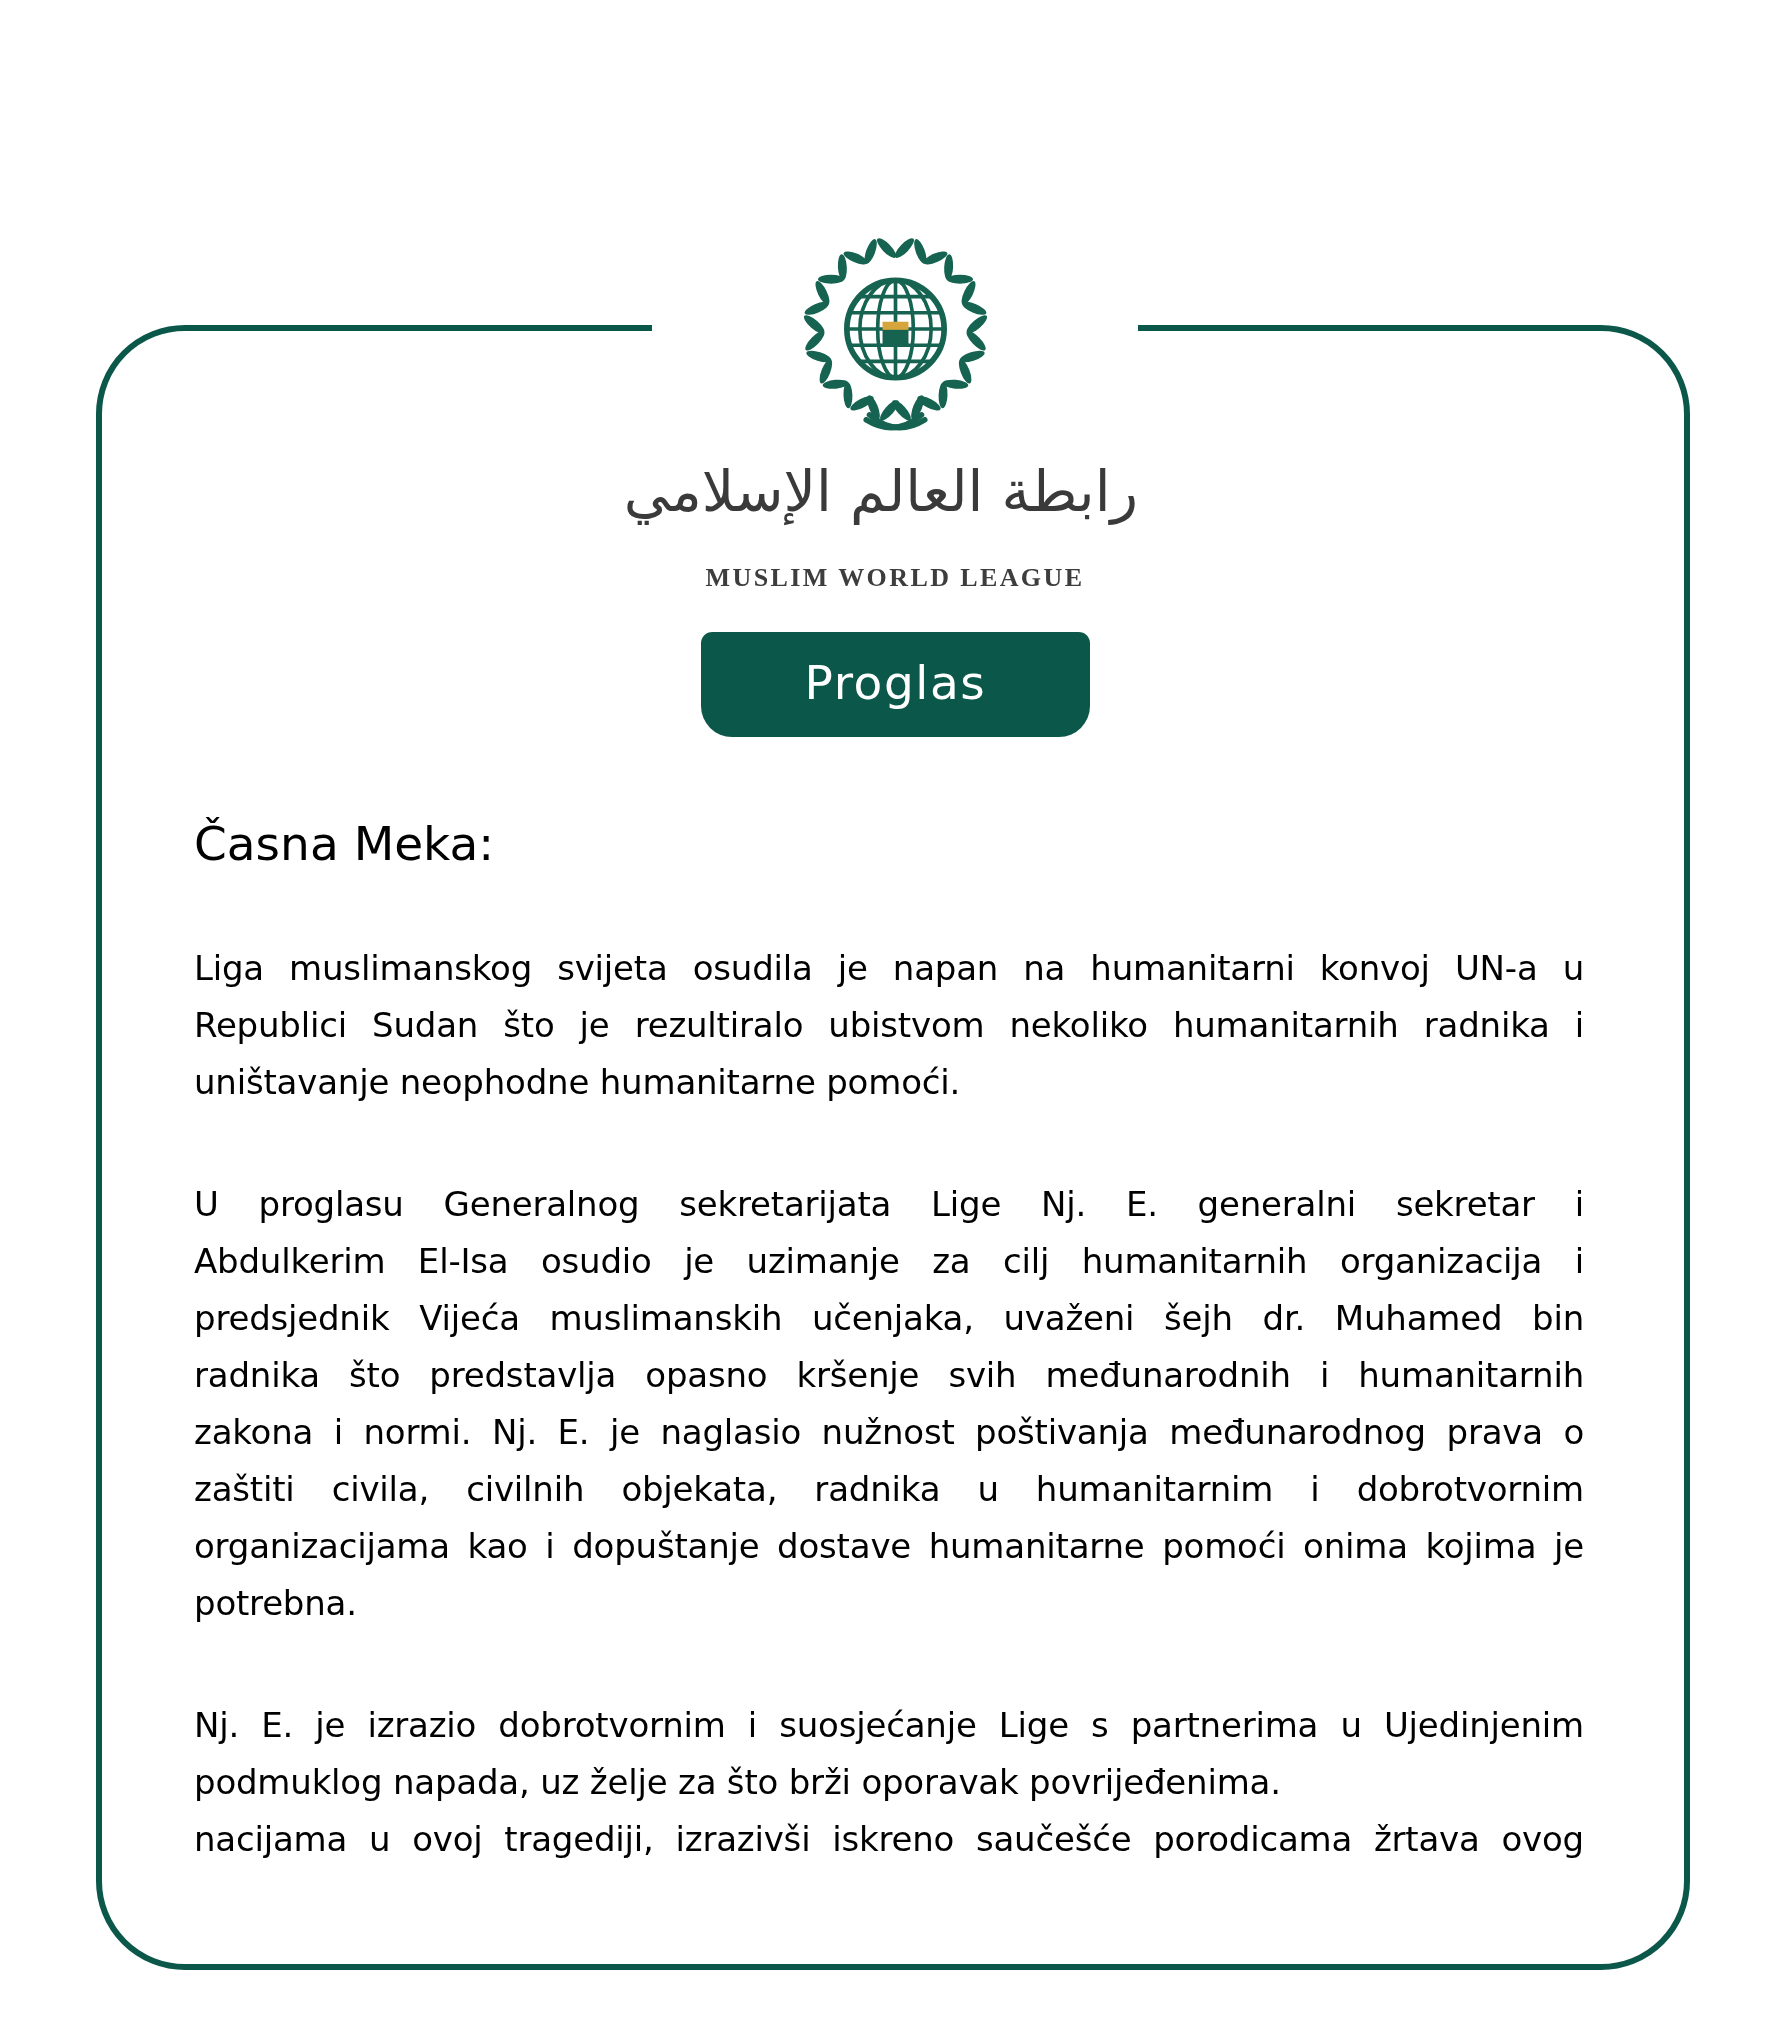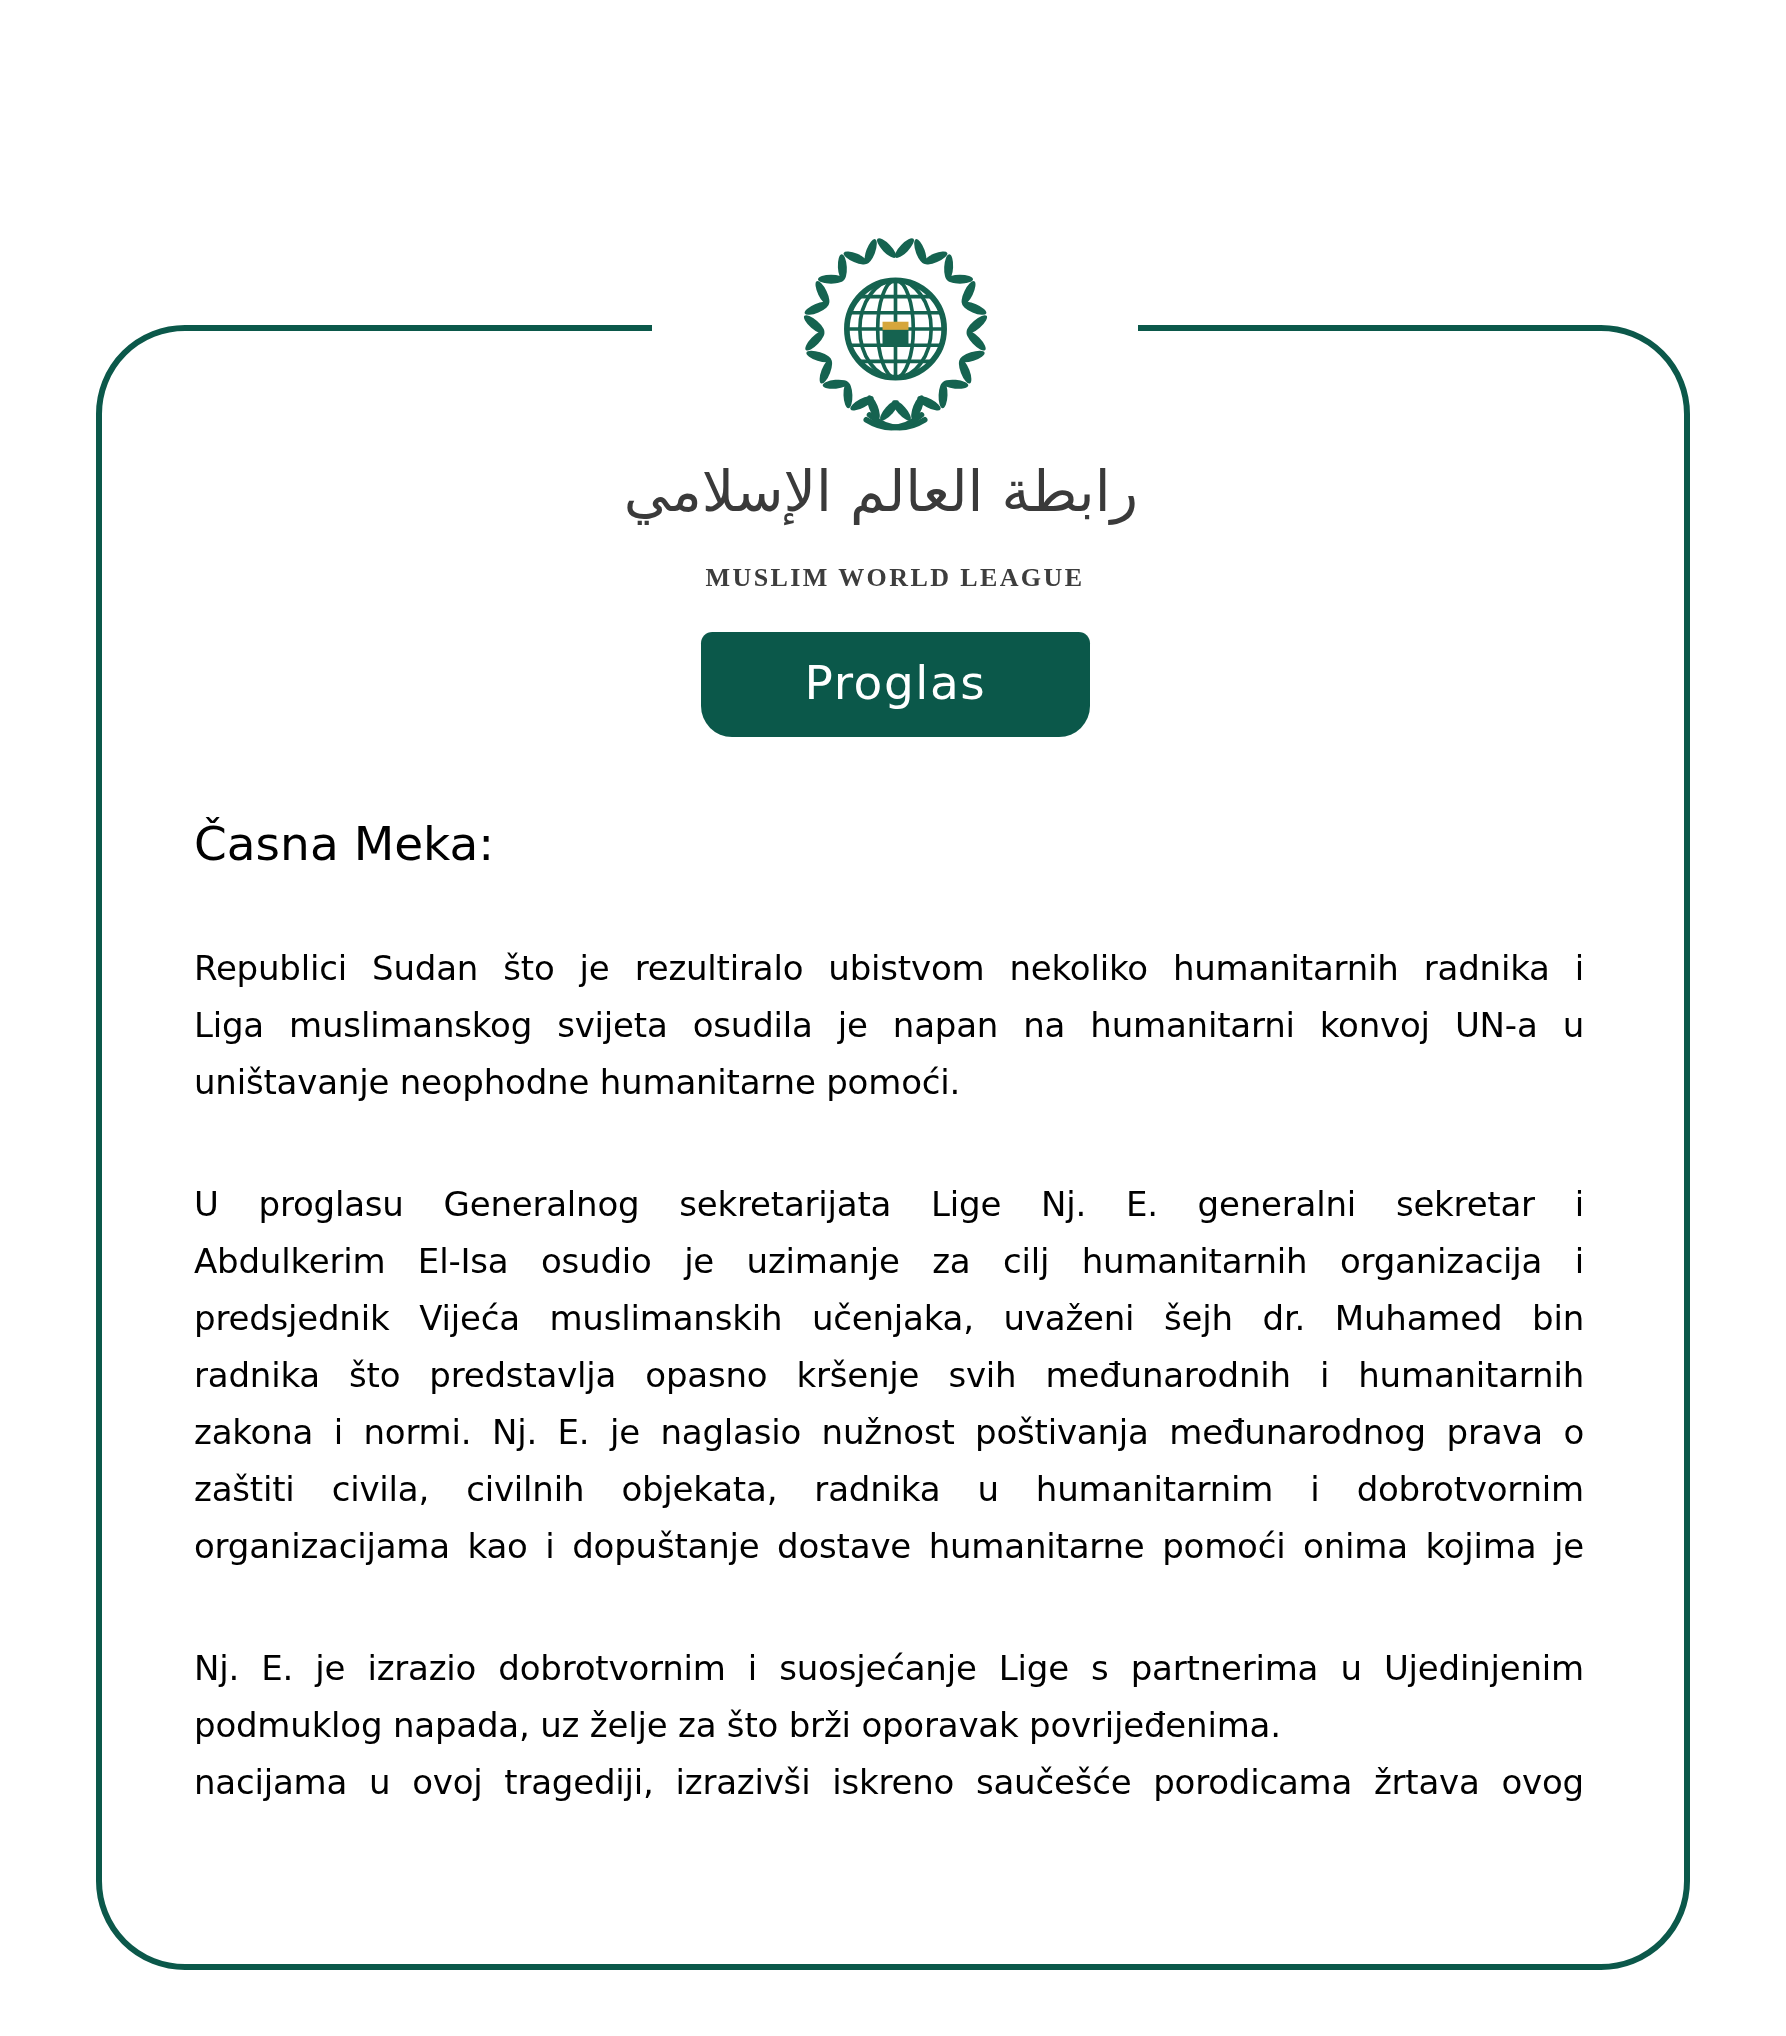--- a/index.html
+++ b/index.html
@@ -137,32 +137,33 @@
 
   <div class="arabic">رابطة العالم الإسلامي</div>
   <div class="mwl">MUSLIM WORLD LEAGUE</div>
   <div class="banner">Proglas</div>
 </div>
 
 <div class="salutation">Časna Meka:</div>
 
 <div class="text">
   <div class="para">
+    <div class="line">Liga muslimanskog svijeta osudila je napan na humanitarni konvoj UN-a u</div>
     <div class="line">Republici Sudan što je rezultiralo ubistvom nekoliko humanitarnih radnika i</div>
-    <div class="line">Liga muslimanskog svijeta osudila je napan na humanitarni konvoj UN-a u</div>
     <div class="line last">uništavanje neophodne humanitarne pomoći.</div>
   </div>
   <div class="para">
     <div class="line">U proglasu Generalnog sekretarijata Lige Nj. E. generalni sekretar i</div>
     <div class="line">Abdulkerim El-Isa osudio je uzimanje za cilj humanitarnih organizacija i</div>
     <div class="line">predsjednik Vijeća muslimanskih učenjaka, uvaženi šejh dr. Muhamed bin</div>
     <div class="line">radnika što predstavlja opasno kršenje svih međunarodnih i humanitarnih</div>
     <div class="line">zakona i normi. Nj. E. je naglasio nužnost poštivanja međunarodnog prava o</div>
     <div class="line">zaštiti civila, civilnih objekata, radnika u humanitarnim i dobrotvornim</div>
     <div class="line">organizacijama kao i dopuštanje dostave humanitarne pomoći onima kojima je</div>
+    <div class="line last">potrebna.</div>
   </div>
   <div class="para">
     <div class="line">Nj. E. je izrazio dobrotvornim i suosjećanje Lige s partnerima u Ujedinjenim</div>
     <div class="line last">podmuklog napada, uz želje za što brži oporavak povrijeđenima.</div>
     <div class="line">nacijama u ovoj tragediji, izrazivši iskreno saučešće porodicama žrtava ovog</div>
   </div>
 </div>
 
 
 </body></html>

